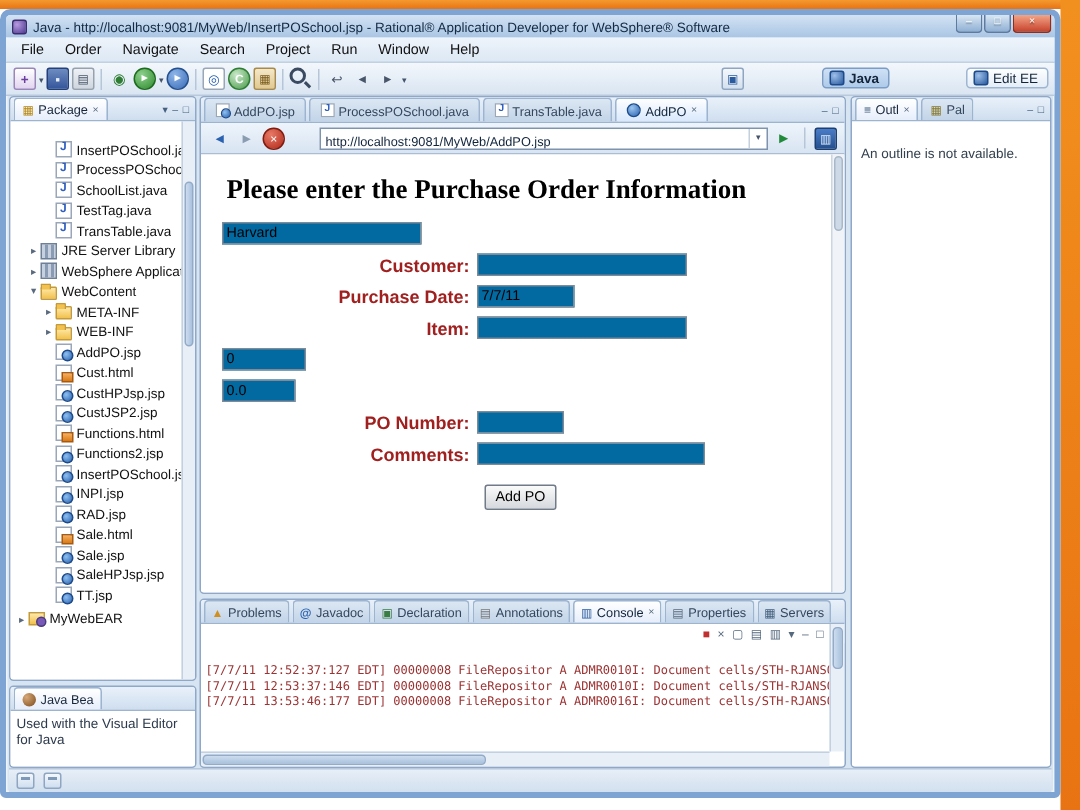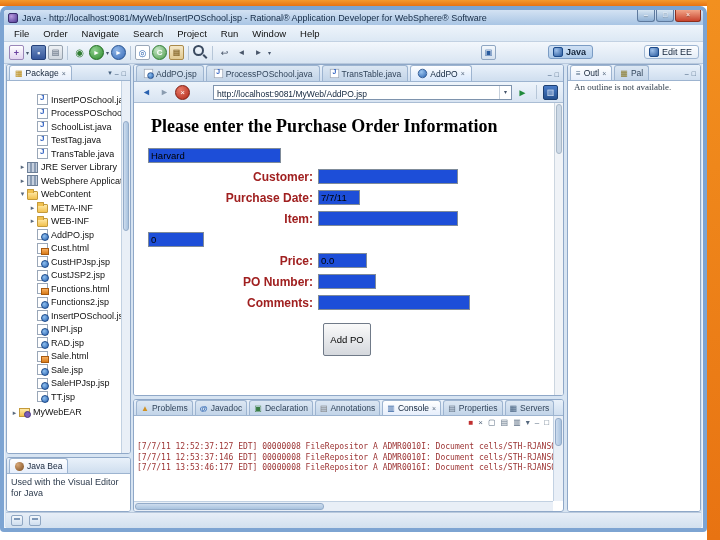--- a/index.html
+++ b/index.html
@@ -118,44 +118,44 @@
   .b-ext { background:linear-gradient(#4a7cc8,#24508e); border:1px solid #1c3f72; color:#dce8f8; font-size:8px; }
 
   .browser-content { position:absolute; top:38px; left:0; right:0; bottom:0; background:#fff; }
   .bscroll { position:absolute; right:0; top:0; bottom:0; width:9px; background:#f0f3f7; border-left:1px solid #ccd6e0; }
   .bthumb { position:absolute; left:1px; right:1px; top:1px; height:50px; background:#cdd9e6; border:1px solid #a8b8c8; border-radius:3px; }
 
   .form-heading { margin:13px 0 0 17px; font-family:"Liberation Serif",serif; font-size:18px; font-weight:bold; color:#000; }
   .pform { margin-top:8px; }
   .frow { display:flex; align-items:center; height:21px; padding-left:14px; }
   .flabel { flex:0 0 170px; width:170px; text-align:right; padding-right:5px; font-size:12px; font-weight:bold; color:#a02020; }
-  .finput { height:15px; border:1px solid #7f8b99; background:#1d4ed8; font-size:9.5px; color:#000; padding:0 2px; font-family:"Liberation Sans",sans-serif; }
-  .w0{width:133px} .w1{width:140px} .w2{width:42px} .w3{width:140px} .w4{width:56px} .w5{width:49px} .w6{width:58px} .w7{width:152px}
-  .addpo { margin:10px 0 0 189px; width:48px; height:33px; font-size:9.5px; color:#000;
+  .finput { height:15px; border:1px solid #7f8b99; background:#0369a1; font-size:9.5px; color:#000; padding:0 2px; font-family:"Liberation Sans",sans-serif; }
+  .w0{width:133px} .w1{width:140px} .w2{width:65px} .w3{width:140px} .w4{width:56px} .w5{width:49px} .w6{width:58px} .w7{width:152px}
+  .addpo { margin:10px 0 0 189px; width:48px; height:17px; font-size:9.5px; color:#000;
            border:1px solid #707a88; border-radius:2px; background:linear-gradient(#fafafa,#d5d8dd); }
 
   
   .btabs { height:16px; display:flex; align-items:flex-end; background:linear-gradient(#e9f1fa,#cfdeef); border-bottom:1px solid #9db4d0; }
   .btab { display:flex; align-items:center; height:15px; padding:0 4px; margin-left:2px; font-size:8.5px; color:#33465c;
           border:1px solid #9db4d0; border-bottom:none; border-radius:3px 3px 0 0; background:linear-gradient(#dce7f3,#c2d4e8); white-space:nowrap; }
   .btab.active { background:linear-gradient(#ffffff,#e6eefb); color:#10243c; }
   .bt { margin-right:3px; font-size:8px; }
   .bt-problems{color:#d09020} .bt-javadoc{color:#2a62b0;font-weight:bold} .bt-declaration{color:#3a7d44}
   .bt-annotations{color:#777} .bt-console{color:#2a5b9e} .bt-properties{color:#5a6a7e} .bt-servers{color:#44607e}
   .console-title { height:12px; background:#fff; font-size:8.5px; color:#111; padding:1px 4px; white-space:nowrap; overflow:hidden; }
   .console-toolbar { height:13px; background:#fff; display:flex; justify-content:flex-end; align-items:center; gap:5px; padding-right:14px; font-size:8px; color:#55687e; }
   .ct-terminate { color:#c03030; }
   .console-text { position:absolute; left:0; right:10px; top:41px; bottom:10px; background:#fff; padding:1px 3px;
                   font-family:"DejaVu Sans Mono",monospace; font-size:8px; line-height:10.5px; color:#9c3333; white-space:nowrap; overflow:hidden; }
   .chscroll { position:absolute; left:0; right:10px; bottom:0; height:10px; background:#e9eff7; border-top:1px solid #c2d1e2; }
   .chthumb { position:absolute; left:1px; top:1px; bottom:1px; width:45%; background:linear-gradient(#cddcee,#a8c2de); border:1px solid #93abc9; border-radius:3px; }
   .cvscroll { position:absolute; right:0; top:16px; bottom:10px; width:10px; background:#e9eff7; border-left:1px solid #c2d1e2; }
   .cvthumb { position:absolute; left:1px; right:1px; top:2px; height:28px; background:linear-gradient(90deg,#cddcee,#a8c2de); border:1px solid #93abc9; border-radius:3px; }
 
-  .outline-body { position:absolute; top:16px; left:0; right:0; bottom:0; background:#fff; padding:1px 6px; font-size:9px; color:#33404e;font-family:Liberation Serif, serif; }
+  .outline-body { position:absolute; top:16px; left:0; right:0; bottom:0; background:#fff; padding:16px 6px; font-size:9px; color:#33404e; }
 
   .statusbar { position:absolute; left:2px; right:2px; bottom:0; height:16px; display:flex; align-items:center; gap:6px; padding:0 5px;
                background:linear-gradient(#e7eef7,#d2e0ef); border-top:1px solid #b9c9dd; }
   .sico { width:12px; height:11px; border:1px solid #8fa6c2; border-radius:2px; background:linear-gradient(#f4f8fc,#cfdeef); position:relative; }
   .sico::after { content:""; position:absolute; left:2px; top:2px; right:2px; height:2px; background:#7e98b8; }
 </style>
 </head>
 <body>
 
 <div class="bg-top"></div>
@@ -423,21 +423,20 @@
               <input class="finput w2" value="7/7/11" style="">
             </div>
           <div class="frow">
               <span class="flabel">Item:</span>
               <input class="finput w3" value="" style="">
             </div>
           <div class="frow">
               <input class="finput w4" value="0" style="">
             </div>
           <div class="frow">
-              <span class="flabel">Price:</span>
               <input class="finput w5" value="0.0" style="">
             </div>
           <div class="frow">
               <span class="flabel">PO Number:</span>
               <input class="finput w6" value="" style="">
             </div>
           <div class="frow">
               <span class="flabel">Comments:</span>
               <input class="finput w7" value="" style="">
             </div>

